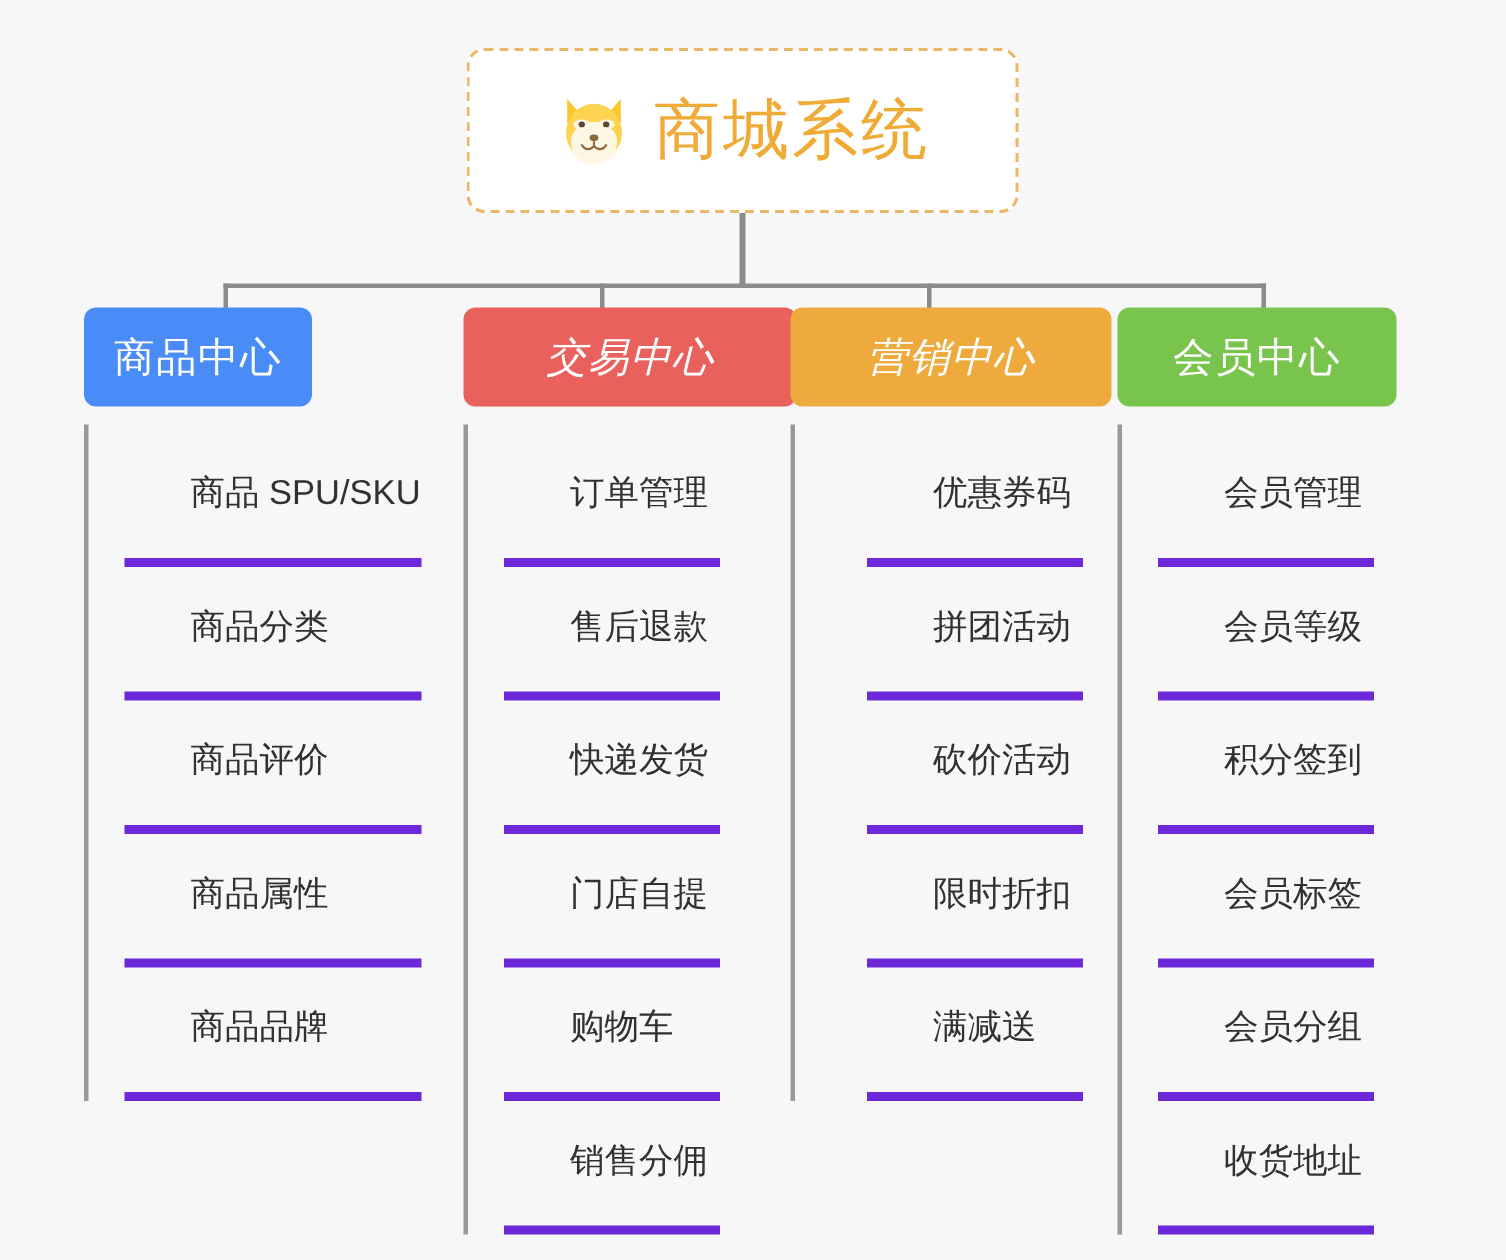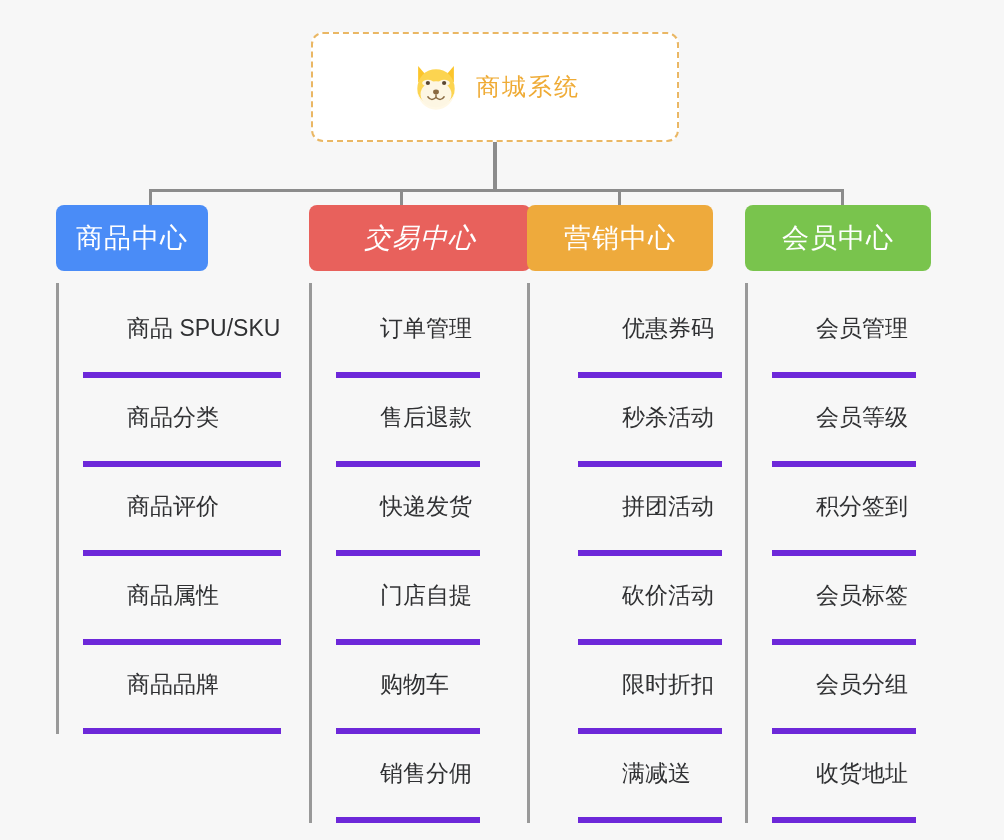--- a/index.html
+++ b/index.html
@@ -37,21 +37,21 @@
     justify-content: center;
     gap: 14px;
   }
   .root-emoji {
     width: 52px;
     height: 52px;
     flex: 0 0 auto;
     display: block;
   }
   .root-title {
-    font-size: 24px;
+    font-size: 44px;
     color: #efab35;
     letter-spacing: 2px;
     line-height: 1;
     white-space: nowrap;
   }
 
   
   .conn {
     position: absolute;
     background: #8c8c8c;
@@ -120,21 +120,21 @@
   }
 
   
   .col-0 { left: 56px; }
   .col-1 { left: 309px; }
   .col-2 { left: 527px; }
   .col-3 { left: 745px; }
 
   .col-0 .branch-header { width: 152px; }
   .col-1 .branch-header { width: 222px; font-style: italic; }
-  .col-2 .branch-header { width: 186px; }
+  .col-2 .branch-header { width: 214px; font-style: italic; }
   .col-3 .branch-header { width: 186px; }
 
   .col-0 .leaf-list { width: 222px; }
   .col-1 .leaf-list { width: 168px; }
   .col-2 .leaf-list { width: 168px; padding-left: 24px; }
   .col-3 .leaf-list { width: 168px; }
 </style>
 </head>
 <body style="background: rgb(247, 247, 247);">
 
@@ -217,23 +217,20 @@
 
   <div class="column col-2">
     <div class="branch-header" style="background: rgb(238, 170, 60);">
       <span>营销中心</span>
     </div>
     <div class="leaf-list">
       <div class="leaf-item">
           <span class="leaf-label">优惠券码</span>
         </div>
       <div class="leaf-item">
-          <span class="leaf-label">秒杀活动</span>
-        </div>
-      <div class="leaf-item">
           <span class="leaf-label">拼团活动</span>
         </div>
       <div class="leaf-item">
           <span class="leaf-label">砍价活动</span>
         </div>
       <div class="leaf-item">
           <span class="leaf-label">限时折扣</span>
         </div>
       <div class="leaf-item">
           <span class="leaf-label">满减送</span>

